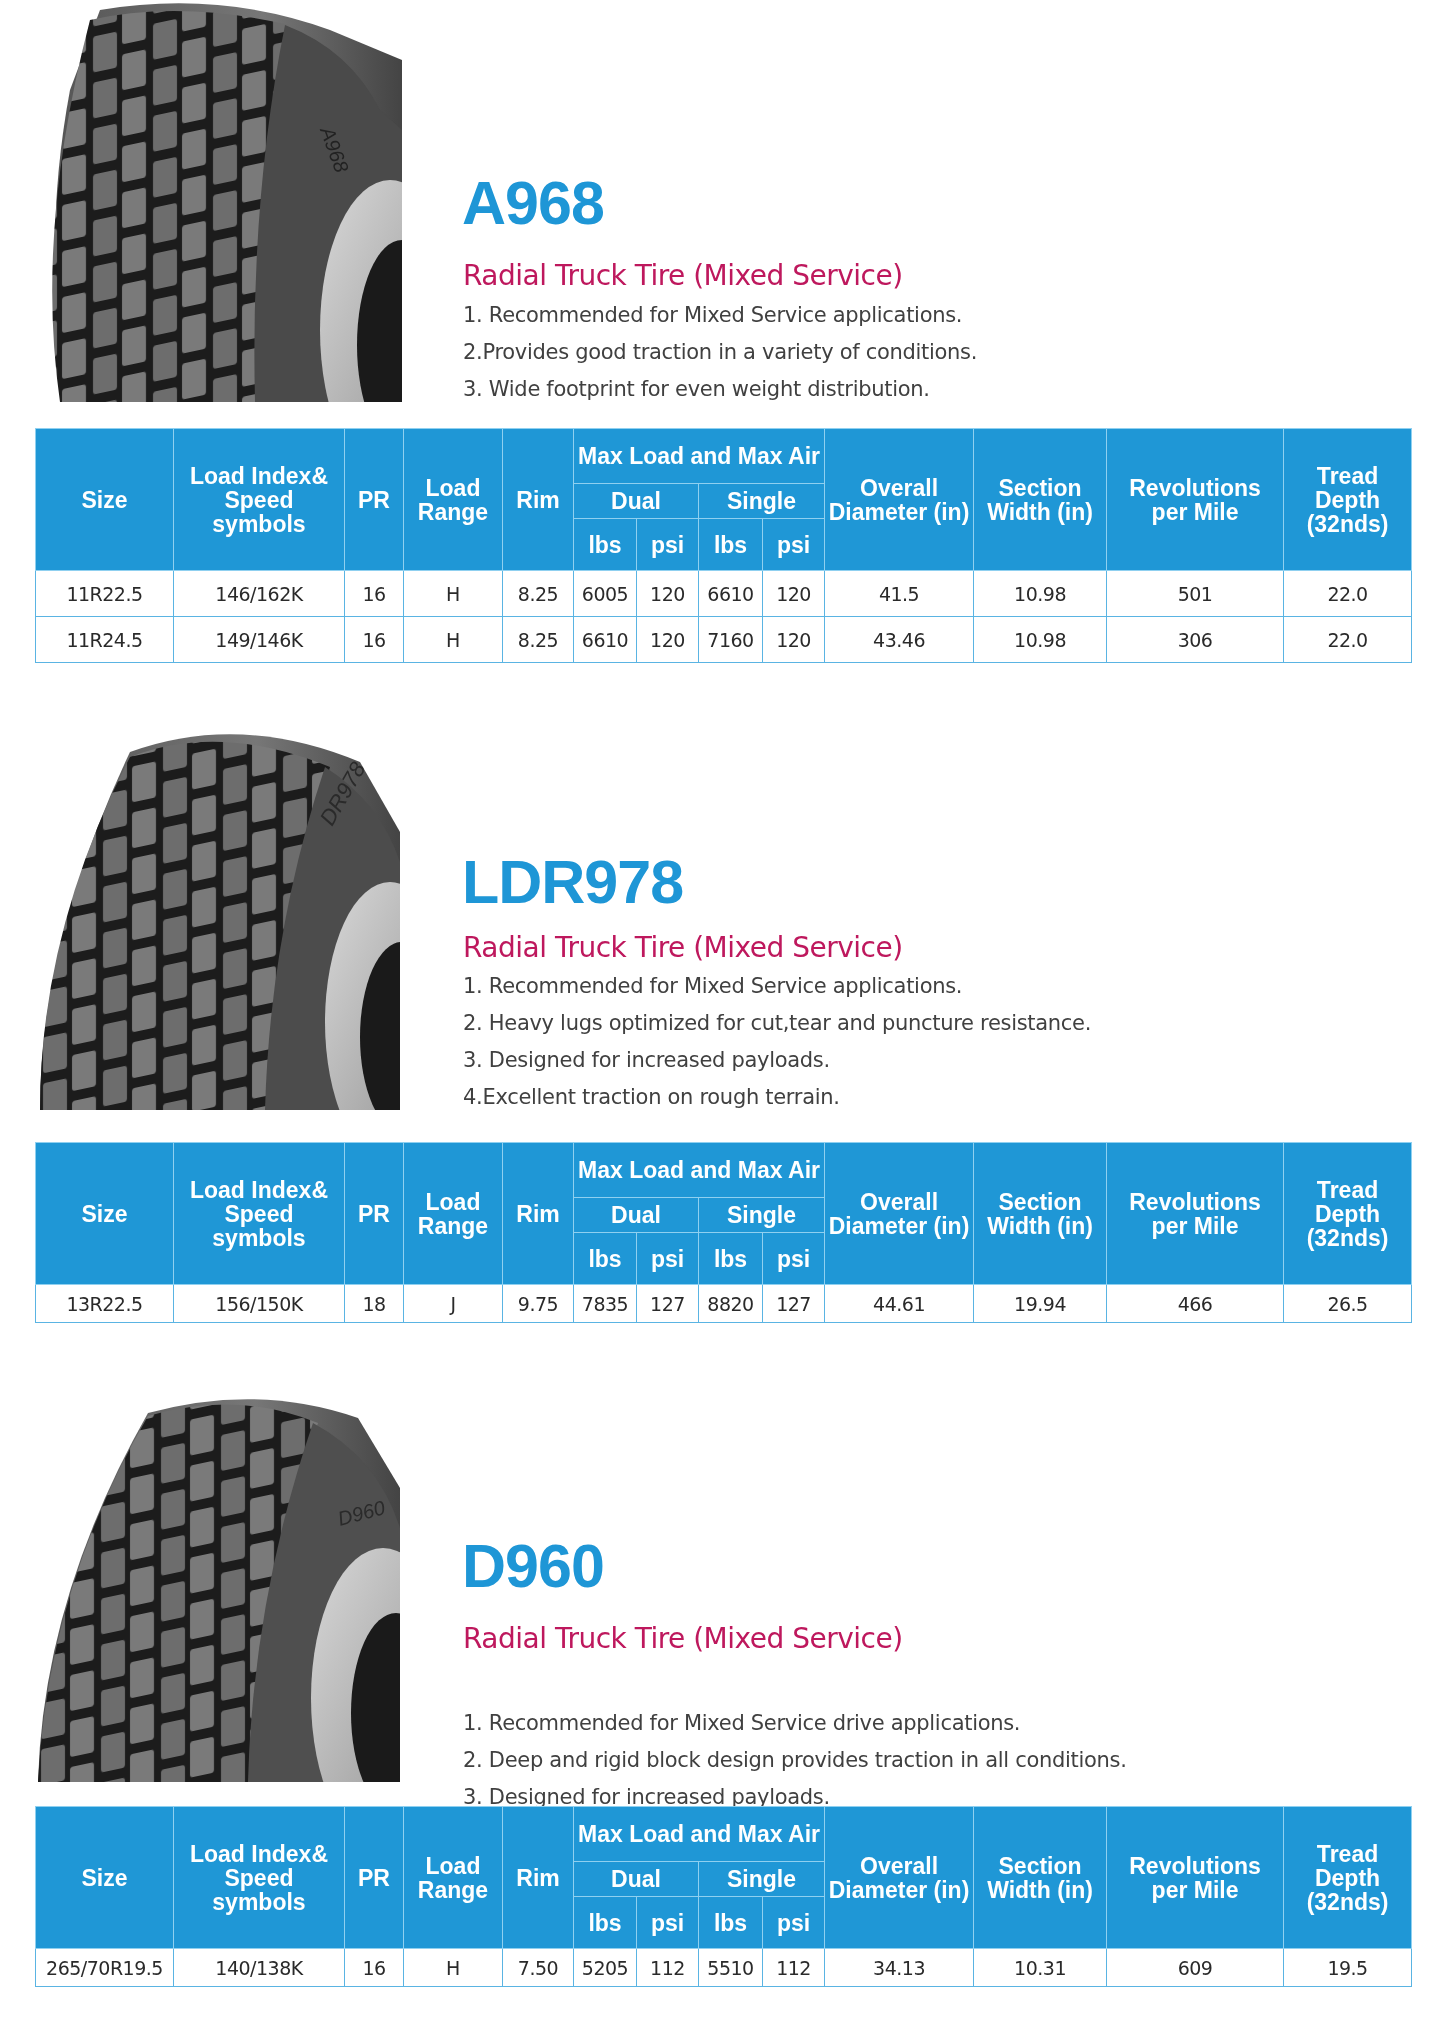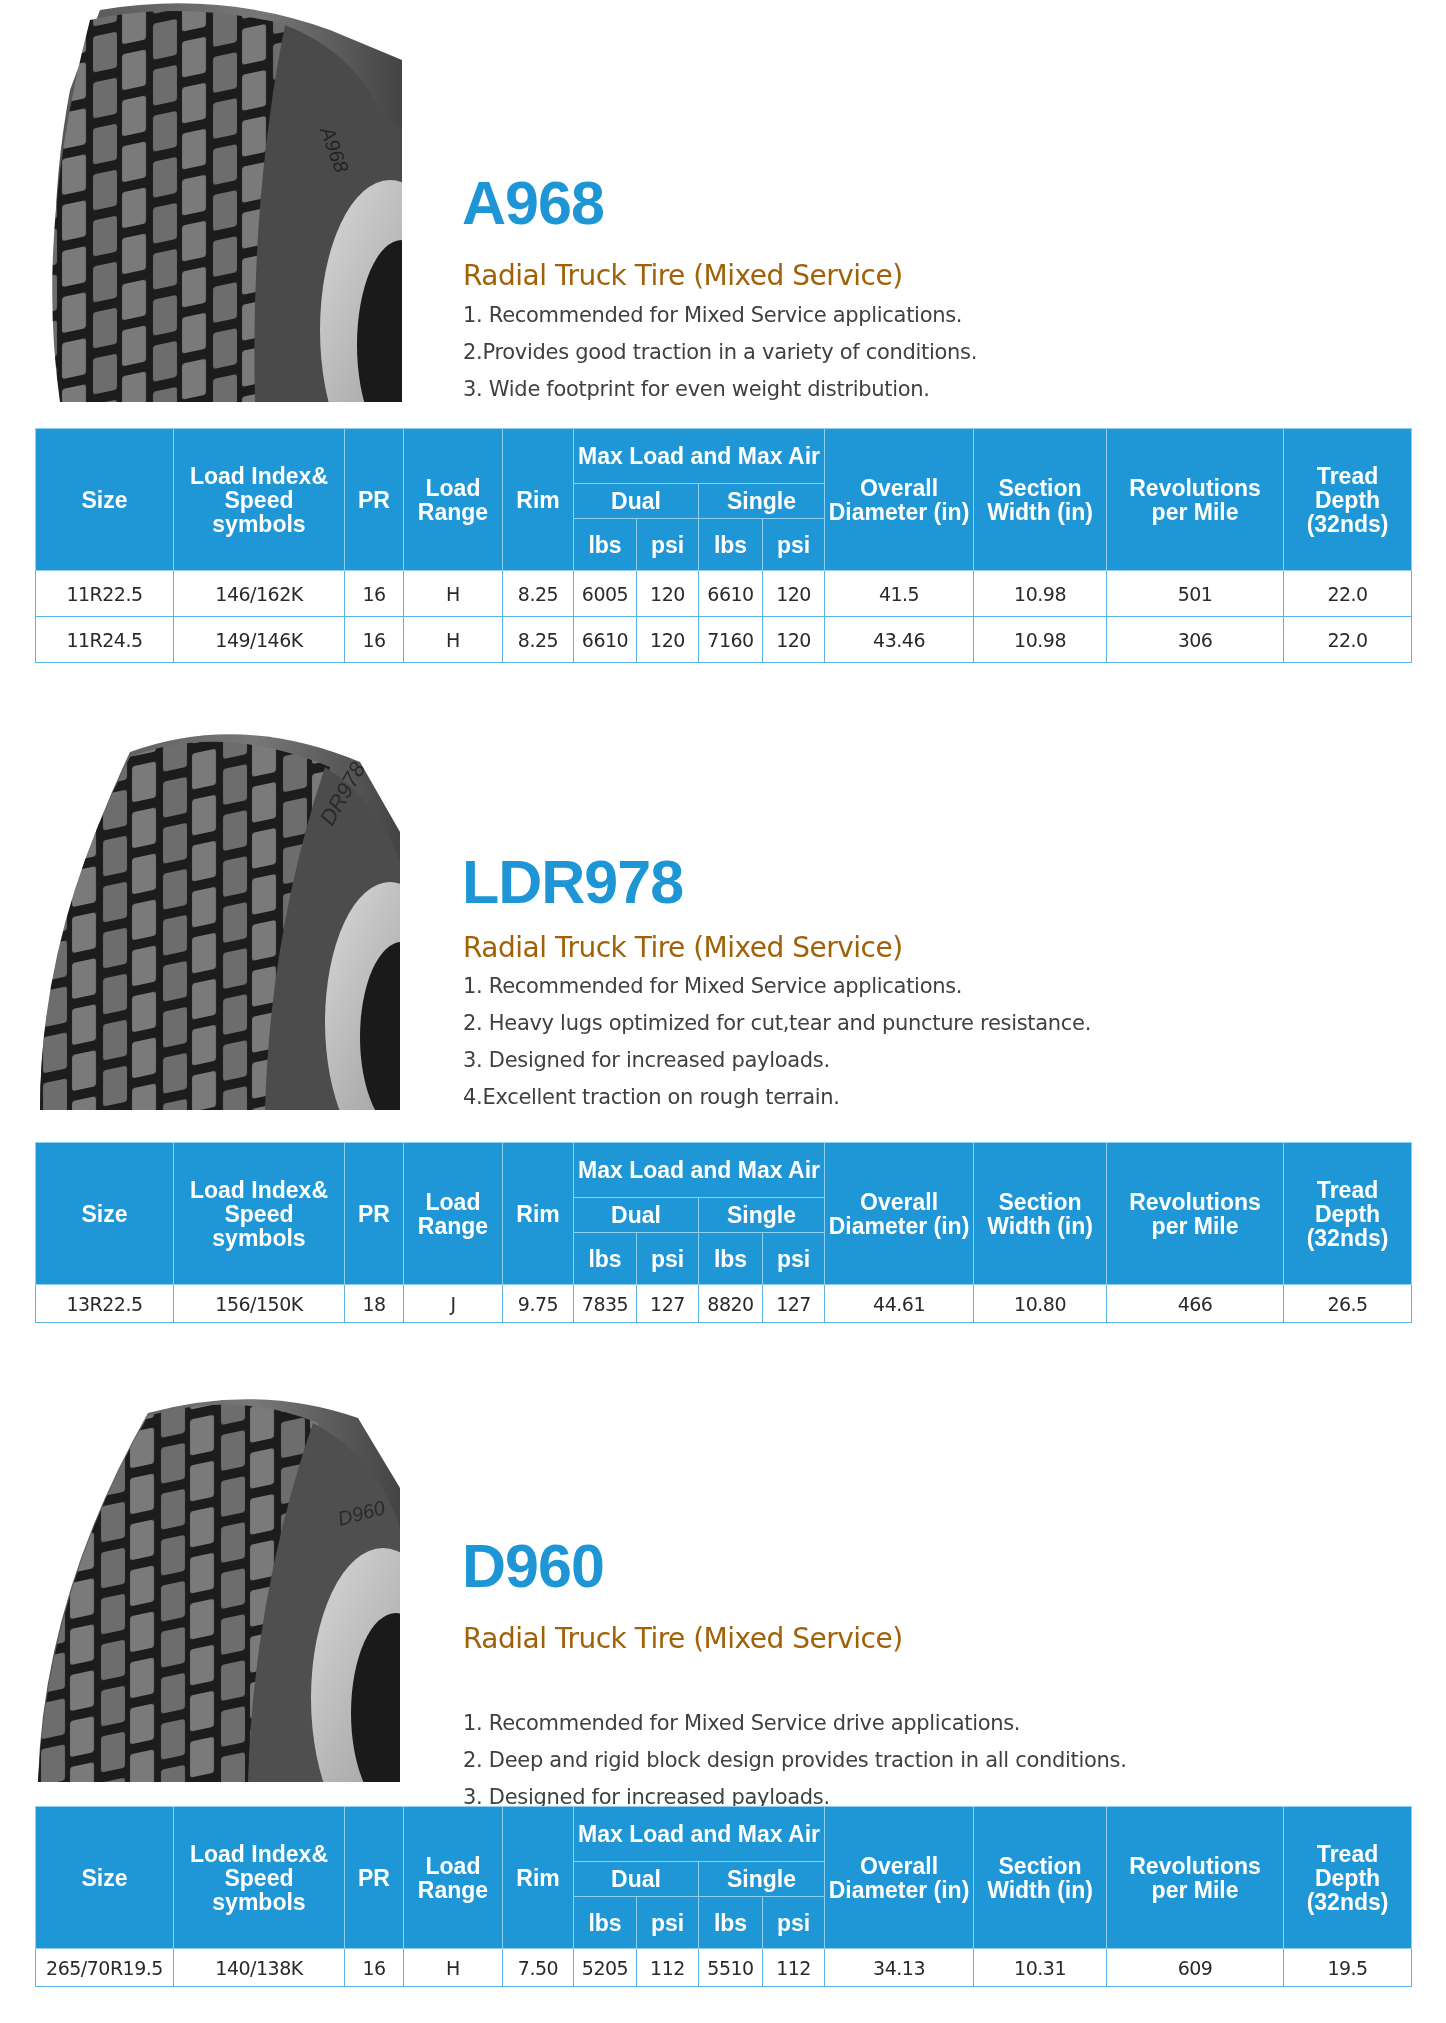--- a/index.html
+++ b/index.html
@@ -1,20 +1,20 @@
 <!DOCTYPE html>
 <html><head>
 <meta charset="utf-8">
 <style>
   html,body{margin:0;padding:0;background:#ffffff;}
   body{width:1446px;height:2023px;position:relative;overflow:hidden;font-family:"Liberation Sans",sans-serif;}
   .tire{position:absolute;overflow:hidden;}
   .tire svg{display:block;width:100%;height:100%;}
   .model{position:absolute;left:462px;font-family:"Liberation Sans",sans-serif;font-weight:bold;font-size:61px;line-height:1;color:#1e96d6;letter-spacing:-1px;margin:0;}
-  .subtitle{position:absolute;left:463px;font-family:"DejaVu Sans",sans-serif;font-weight:normal;font-size:28px;line-height:1;color:#a16207;margin:0;letter-spacing:-0.5px;}
+  .subtitle{position:absolute;left:463px;font-family:"DejaVu Sans",sans-serif;font-weight:normal;font-size:28px;line-height:1;color:#be185d;margin:0;letter-spacing:-0.5px;}
   .bullets{position:absolute;left:463px;margin:0;padding:0;list-style:none;}
   .bullets li{font-family:"DejaVu Sans",sans-serif;font-size:21px;line-height:37px;height:37px;color:#404040;letter-spacing:-0.3px;}
   table.spec{position:absolute;left:35px;width:1376px;border-collapse:collapse;table-layout:fixed;}
   table.spec th{background:#1f97d6;color:#fff;font-family:"Liberation Sans",sans-serif;font-weight:bold;font-size:23px;line-height:24px;text-align:center;vertical-align:middle;border:1.5px solid #8fd0f0;padding:0 2px;}
   table.spec td{background:#fff;color:#2a2a2a;font-family:"DejaVu Sans",sans-serif;font-size:19px;text-align:center;vertical-align:middle;border:1.5px solid #5ab4e3;padding:0;letter-spacing:-0.5px;}
   table.spec tr.r1 th{height:54px;}
   table.spec tr.r2 th{height:34px;}
   table.spec tr.r3 th{height:51px;}
   table.t1 td{height:45px;}
   table.t2 td, table.t3 td{height:37px;}
@@ -206,21 +206,21 @@
         <td>13R22.5</td>
         <td>156/150K</td>
         <td>18</td>
         <td>J</td>
         <td>9.75</td>
         <td>7835</td>
         <td>127</td>
         <td>8820</td>
         <td>127</td>
         <td>44.61</td>
-        <td>10.80</td>
+        <td>19.94</td>
         <td>466</td>
         <td>26.5</td>
       </tr>
     </tbody>
   </table>
 </section>
 
 <section>
   <div class="tire" style="left:38px;top:1378px;width:362px;height:404px;">
     <svg viewBox="0 0 362 404" preserveAspectRatio="none">

